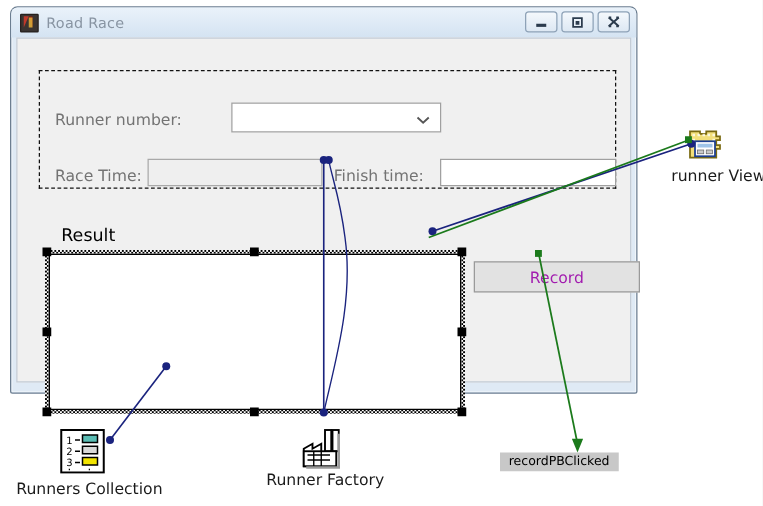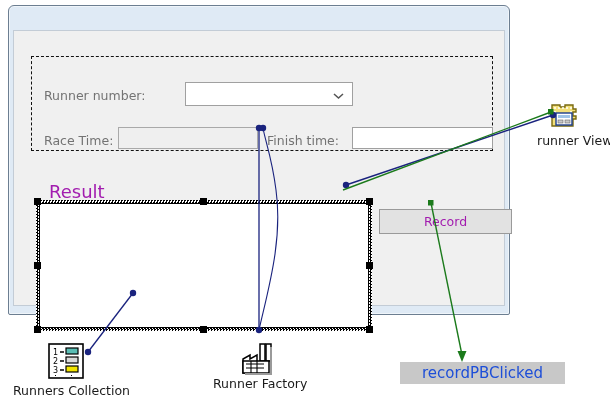--- a/index.html
+++ b/index.html
@@ -84,21 +84,21 @@
   .field.disabled{background:#efefef;border-color:#a9a9a9;}
   .combo{
     position:absolute;box-sizing:border-box;
     border:1px solid #a0a0a0;background:#ffffff;
   }
   .combo .arrow{
     position:absolute;right:8px;top:50%;transform:translateY(-50%);
   }
 
   
-  .resultlabel{position:absolute;left:35px;top:150px;font-size:18px;color:#a21caf;}
+  .resultlabel{position:absolute;left:35px;top:150px;font-size:14px;color:#000000;}
   .textarea-wrap{position:absolute;left:22px;top:169px;width:336px;height:131px;}
   .textarea{
     position:absolute;left:3px;top:3px;right:3px;bottom:3px;
     background:#ffffff;border:1px solid #000;box-sizing:border-box;
   }
   .hatch{
     position:absolute;left:0;top:0;right:0;bottom:0;
     background:
       repeating-conic-gradient(#000 0% 25%, #fff 0% 50%) 0 0/3px 3px;
     box-sizing:border-box;
@@ -117,34 +117,58 @@
     box-sizing:border-box;
     display:flex;align-items:center;justify-content:center;
     font-size:12.5px;color:#a21caf;
   }
 
   
   .node-label{
     position:absolute;font-size:12.5px;color:#1a1a1a;white-space:nowrap;
   }
   .tag{
-    position:absolute;background:#c8c8c8;color:#1d4ed8;
-    font-size:15px;padding:2px 22px;white-space:nowrap;
+    position:absolute;background:#c8c8c8;color:#000000;
+    font-size:10px;padding:2px 7px;white-space:nowrap;
   }
   .icon-box{position:absolute;}
 
   svg.overlay{position:absolute;left:0;top:0;width:610px;height:405px;pointer-events:none;}
 </style>
 </head>
 <body>
 
 <div class="canvas">
 
   <div class="window">
 
+    <div class="titlebar">
+      <div class="title-icon"></div>
+      <div class="title-text">Road Race</div>
+
+      <div class="winbtns">
+        <div class="winbtn">
+          <svg width="12" height="10" viewBox="0 0 12 10">
+            <rect x="2" y="6" width="8" height="2.5" fill="#2b3b4d"></rect>
+          </svg>
+        </div>
+        <div class="winbtn">
+          <svg width="12" height="10" viewBox="0 0 12 10">
+            <rect x="2.5" y="1.5" width="7" height="7" fill="none" stroke="#2b3b4d" stroke-width="1.4"></rect>
+            <rect x="4.5" y="3.8" width="3" height="3" fill="#2b3b4d"></rect>
+          </svg>
+        </div>
+        <div class="winbtn">
+          <svg width="14" height="11" viewBox="0 0 14 11">
+            <path d="M3 2 L11 9 M11 2 L3 9" stroke="#2b3b4d" stroke-width="1.6" fill="none"></path>
+            <path d="M3 2 L5 2 M9 2 L11 2 M3 9 L5 9 M9 9 L11 9" stroke="#2b3b4d" stroke-width="1.6"></path>
+          </svg>
+        </div>
+      </div>
+    </div>
 
     <div class="client">
 
       <div class="groupbox"></div>
 
       <div class="lbl" style="left:30px;top:57px;">Runner number:</div>
       <div class="combo" style="left:171px;top:51px;width:168px;height:24px;">
         <span class="arrow">
           <svg width="11" height="7" viewBox="0 0 11 7">
             <path d="M1 1.5 L5.5 5.6 L10 1.5" fill="none" stroke="#555" stroke-width="1.5"></path>

